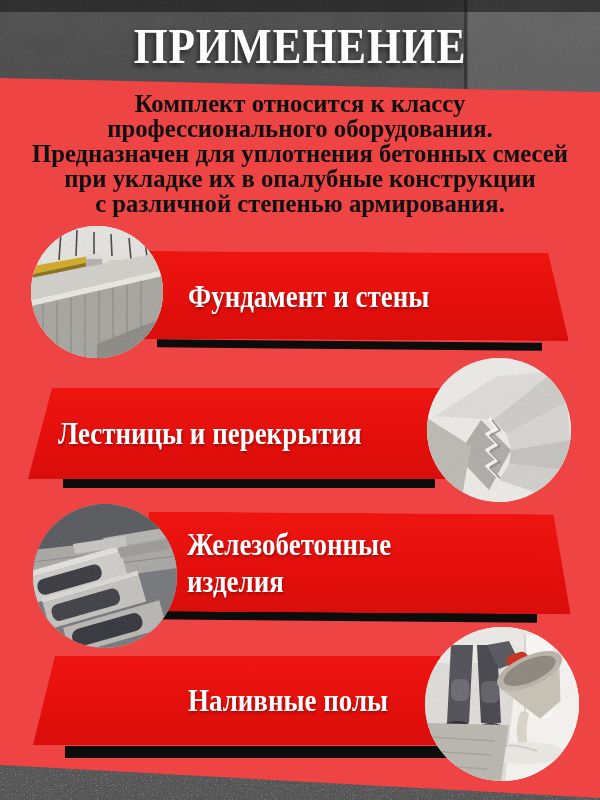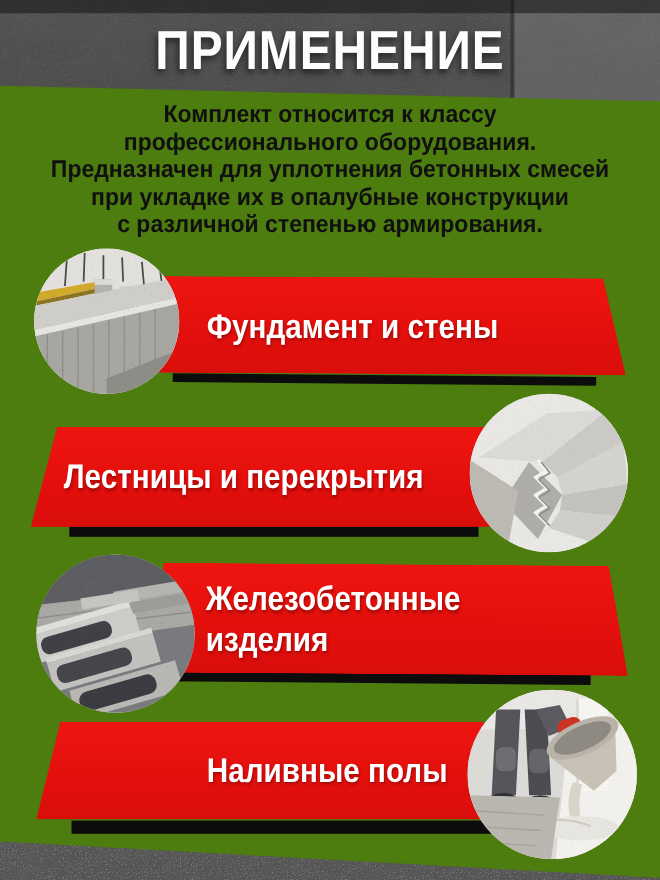--- a/index.html
+++ b/index.html
@@ -1,30 +1,30 @@
 <!DOCTYPE html>
 <html><head>
 <meta charset="utf-8">
 <style>
   html,body{margin:0;padding:0;background:#ddd;}
-  .page{position:relative;width:600px;height:800px;overflow:hidden;background:#4d7c0f;
-        font-family:Liberation Sans, sans-serif;}
+  .page{position:relative;width:600px;height:800px;overflow:hidden;background:#ef4444;
+        font-family:Liberation Serif, serif;}
   
   .header{position:absolute;left:0;top:0;width:600px;height:96px;
           clip-path:polygon(0 0,600px 0,600px 92px,0 78px);z-index:6;}
   .header svg{display:block;}
   .page-title{position:absolute;left:0;top:18px;width:600px;text-align:center;
           font-size:50px;line-height:56px;font-weight:bold;color:#fdfdfd;letter-spacing:1px;
           transform:scaleX(0.87);transform-origin:50% 50%;
           text-shadow:-2px 3px 6px rgba(0,0,0,0.55);z-index:7;}
   .footer{position:absolute;left:0;top:763px;width:600px;height:37px;
           clip-path:polygon(0 2px,600px 35px,600px 37px,0 37px);z-index:6;}
   
   .intro{position:absolute;left:0;top:91px;width:600px;text-align:center;color:#101010;
-         font-weight:bold;font-size:22px;line-height:25px;z-index:2;}
+         font-weight:bold;font-size:26px;line-height:25px;z-index:2;}
   .intro div{transform:scaleX(0.95);transform-origin:50% 50%;white-space:nowrap;}
   
   .shadowbar{position:absolute;background:#0c0c0c;z-index:1;}
   .bar{position:absolute;background:#e7110e;z-index:2;
        background:linear-gradient(180deg,#ee1510 0%,#e30f0c 60%,#d90e0b 100%);}
   .photo{position:absolute;border-radius:50%;overflow:hidden;z-index:3;background:#cfcecb;}
   .photo svg{display:block;width:100%;height:100%;}
   .blabel{position:absolute;z-index:4;display:flex;flex-direction:column;justify-content:center;
           color:#ffffff;font-weight:bold;font-size:31px;line-height:37px;white-space:nowrap;
           transform:scaleX(0.87);transform-origin:0 50%;

